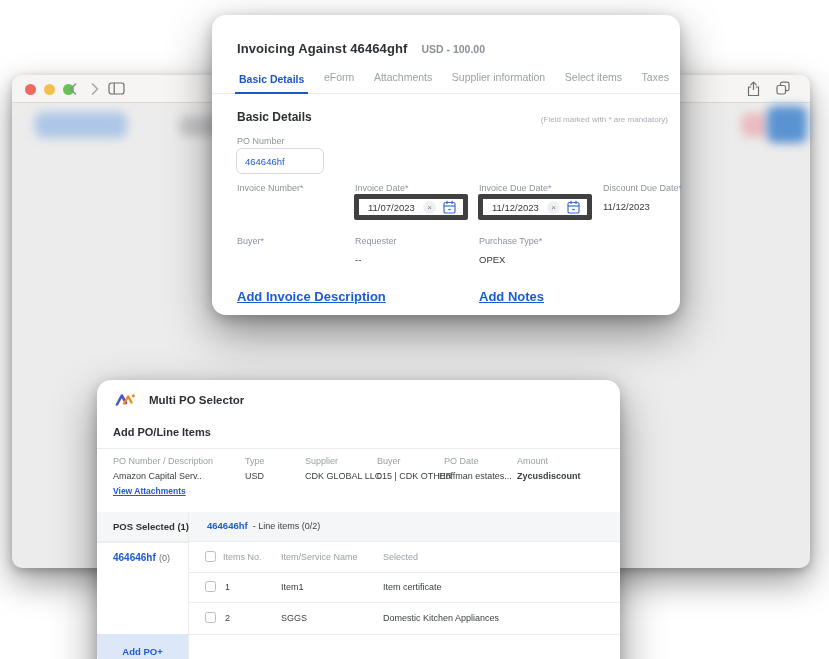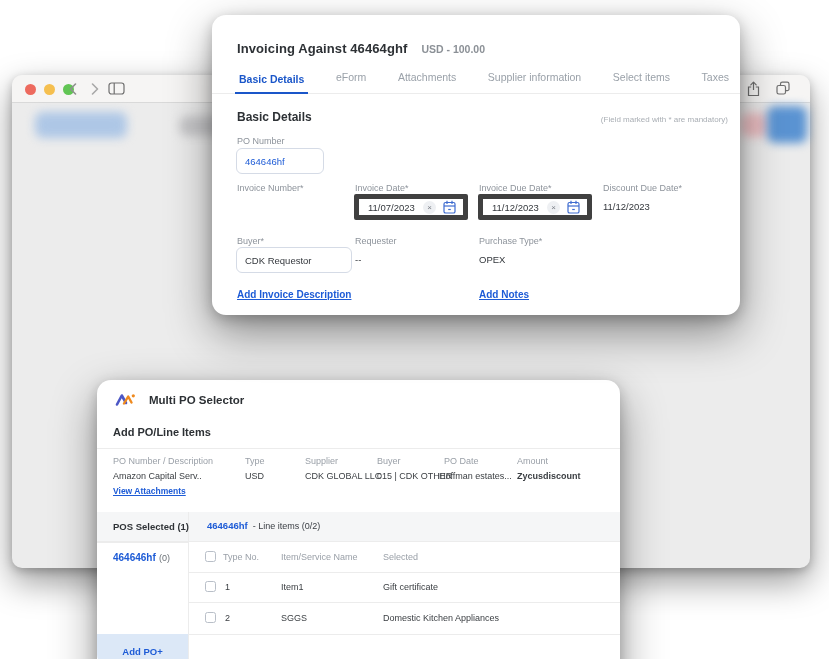--- a/index.html
+++ b/index.html
@@ -17,21 +17,21 @@
   .light { width:11px; height:11px; border-radius:50%; }
   .navbtn { position:absolute; top:5px; width:18px; height:18px; display:flex; align-items:center; justify-content:center; color:#8f8f8f; }
   .tb-icon { position:absolute; top:6px; color:#6f6f6f; }
   .blob { position:absolute; filter:blur(5px); border-radius:8px; }
 
   
   .modal { position:absolute; background:#fff; border-radius:14px;
     box-shadow:0 18px 45px rgba(0,0,0,.42), 0 4px 14px rgba(0,0,0,.22); }
 
   
-  .inv { left:212px; top:15px; width:528px; height:300px; }
+  .inv { left:212px; top:15px; width:468px; height:300px; }
   .inv-head { position:absolute; left:25px; top:26px; display:flex; align-items:baseline; }
   .inv-title { font-size:13px; font-weight:bold; color:#2d3135; letter-spacing:.1px; }
   .inv-sub { font-size:10.5px; color:#8b9096; margin-left:14px; font-weight:bold; }
   .tabbar { position:absolute; left:0; right:0; top:49px; height:30px; border-bottom:1px solid #ececec;
     display:flex; align-items:flex-end; justify-content:space-between; padding:0 7px 0 23px; }
   .tab { font-size:10.5px; color:#9aa1a9; padding:0 4px 10px 4px; cursor:pointer; white-space:nowrap; }
   .tab.active { color:#1a56c9; font-weight:bold; border-bottom:2.5px solid #1a56c9; padding-bottom:7.5px; margin-bottom:-1px; }
   .sec-title { position:absolute; left:25px; top:95px; font-size:12px; font-weight:bold; color:#2d3135; }
   .mand-note { position:absolute; right:12px; top:100px; font-size:8px; color:#a9aeb4; }
   .flabel { position:absolute; font-size:9px; color:#8d939b; white-space:nowrap; }
@@ -39,21 +39,21 @@
     display:flex; align-items:center; padding:0 8px; font-size:9.5px; color:#33373c; }
   .finput.blue-text { color:#1d5bd6; }
   .finput.focused { border:1.5px solid #4a78d8; }
   .datebox { position:absolute; height:26px; background:#fff; border:5px solid #404040; border-radius:2px;
     display:flex; align-items:center; padding:0 7px 0 9px; font-size:9.5px; color:#33373c; }
   .datebox .val { flex:1; }
   .clear-x { width:13px; height:13px; border-radius:50%; background:#eef0f3; color:#7a7f87;
     font-size:8px; display:flex; align-items:center; justify-content:center; margin-right:7px; cursor:pointer; }
   .cal { color:#3e6cd0; display:flex; cursor:pointer; }
   .ftext { position:absolute; font-size:9.5px; color:#33373c; }
-  .link { position:absolute; font-size:10px; font-weight:bold; color:#1d5bd6; text-decoration:underline; cursor:pointer; white-space:nowrap; }
+  .link { position:absolute; font-size:13px; font-weight:bold; color:#1d5bd6; text-decoration:underline; cursor:pointer; white-space:nowrap; }
 
   
   .mpo { left:97px; top:340px; width:523px; height:348px;margin-top:40px; }
   .mpo-head { position:absolute; left:18px; top:11px; display:flex; align-items:center; }
   .mpo-logo { display:flex; margin-right:13px; }
   .mpo-title { font-size:11.5px; font-weight:bold; color:#2d3135; }
   .mpo-sec { position:absolute; left:16px; top:46px; font-size:11px; font-weight:bold; color:#2d3135; }
   .hdiv { position:absolute; left:0; right:0; height:1px; background:#ececec; }
   .pocell { position:absolute; white-space:nowrap; }
   .th { font-size:9px; color:#9aa0a8; }
@@ -158,29 +158,29 @@
     <div class="hdiv" style="top:162px; right:432px"></div>
     <span class="pos-id">464646hf</span>
     <span class="pos-count">(0)</span>
 
     <div class="li-bar">
       <span class="po">464646hf</span>
       <span class="sfx">-  Line items (0/2)</span>
     </div>
 
     <span class="cbx" style="left:108px; top:171px"></span>
-    <span class="li-cell th" style="left:126px; top:172px">Type No.</span>
+    <span class="li-cell th" style="left:126px; top:172px">Items No.</span>
     <span class="li-cell th" style="left:184px; top:172px">Item/Service Name</span>
     <span class="li-cell th" style="left:286px; top:172px">Selected</span>
     <div class="hdiv" style="top:192px; left:91px"></div>
 
     <span class="cbx" style="left:108px; top:201px"></span>
     <span class="li-cell td" style="left:128px; top:202px">1</span>
     <span class="li-cell td" style="left:184px; top:202px">Item1</span>
-    <span class="li-cell td" style="left:286px; top:202px">Gift certificate</span>
+    <span class="li-cell td" style="left:286px; top:202px">Item certificate</span>
     <div class="hdiv" style="top:222px; left:91px"></div>
 
     <span class="cbx" style="left:108px; top:232px"></span>
     <span class="li-cell td" style="left:128px; top:233px">2</span>
     <span class="li-cell td" style="left:184px; top:233px">SGGS</span>
     <span class="li-cell td" style="left:286px; top:233px">Domestic Kitchen Appliances</span>
     <div class="hdiv" style="top:254px; left:0"></div>
 
     <div class="addpo">Add PO+</div>
   </div>
@@ -237,23 +237,20 @@
             <line x1="5.2" y1="9.5" x2="7.8" y2="9.5" stroke="currentColor" stroke-width="1.2"></line>
           </svg>
       </span>
     </div>
     <span class="ftext" style="left:391px; top:186px">11/12/2023</span>
 
     <span class="flabel" style="left:25px;  top:221px">Buyer*</span>
     <span class="flabel" style="left:143px; top:221px">Requester</span>
     <span class="flabel" style="left:267px; top:221px">Purchase Type*</span>
 
-    <div class="finput" style="left:24px; top:232px; width:116px">
-      <span>CDK Requestor</span>
-    </div>
     <span class="ftext" style="left:143px; top:239px">--</span>
     <span class="ftext" style="left:267px; top:239px">OPEX</span>
 
     <a class="link" style="left:25px;  top:274px">Add Invoice Description</a>
     <a class="link" style="left:267px; top:274px">Add Notes</a>
   </div>
 
 </div>
 
 </body></html>

